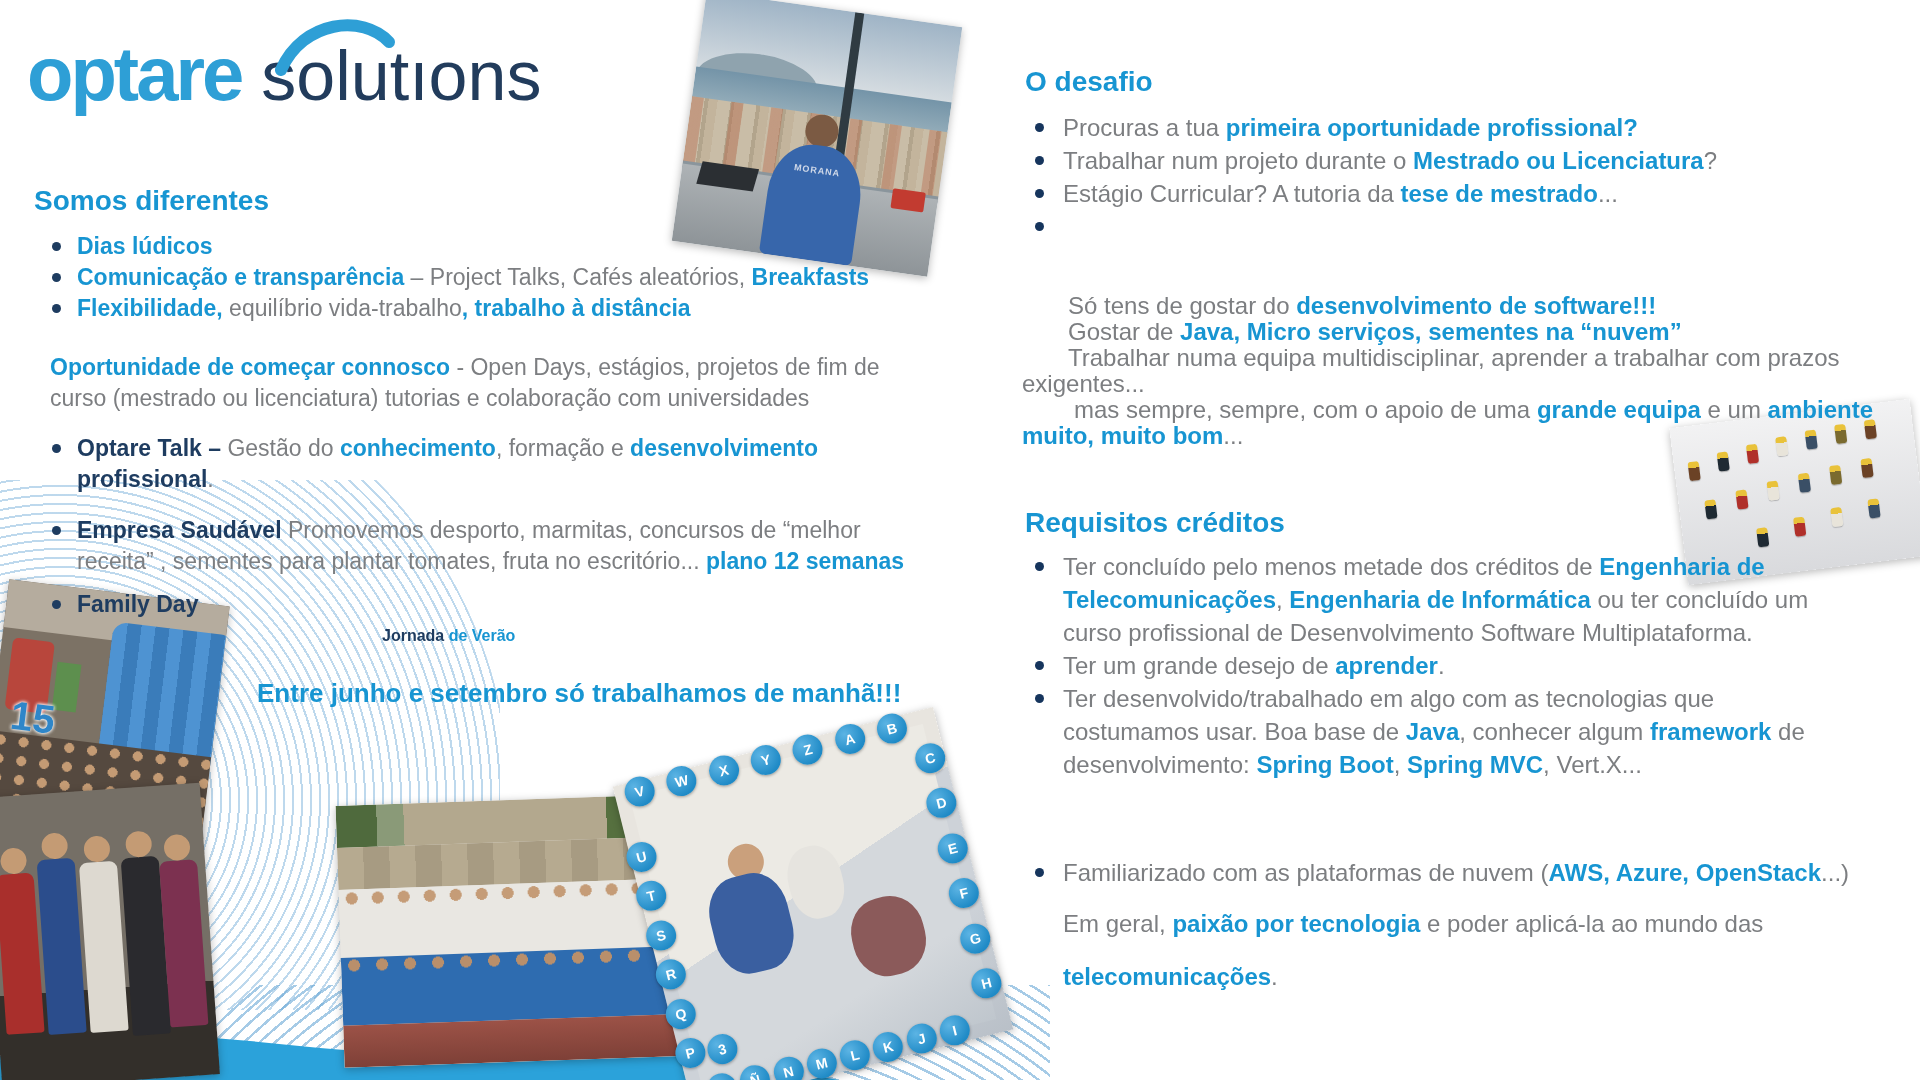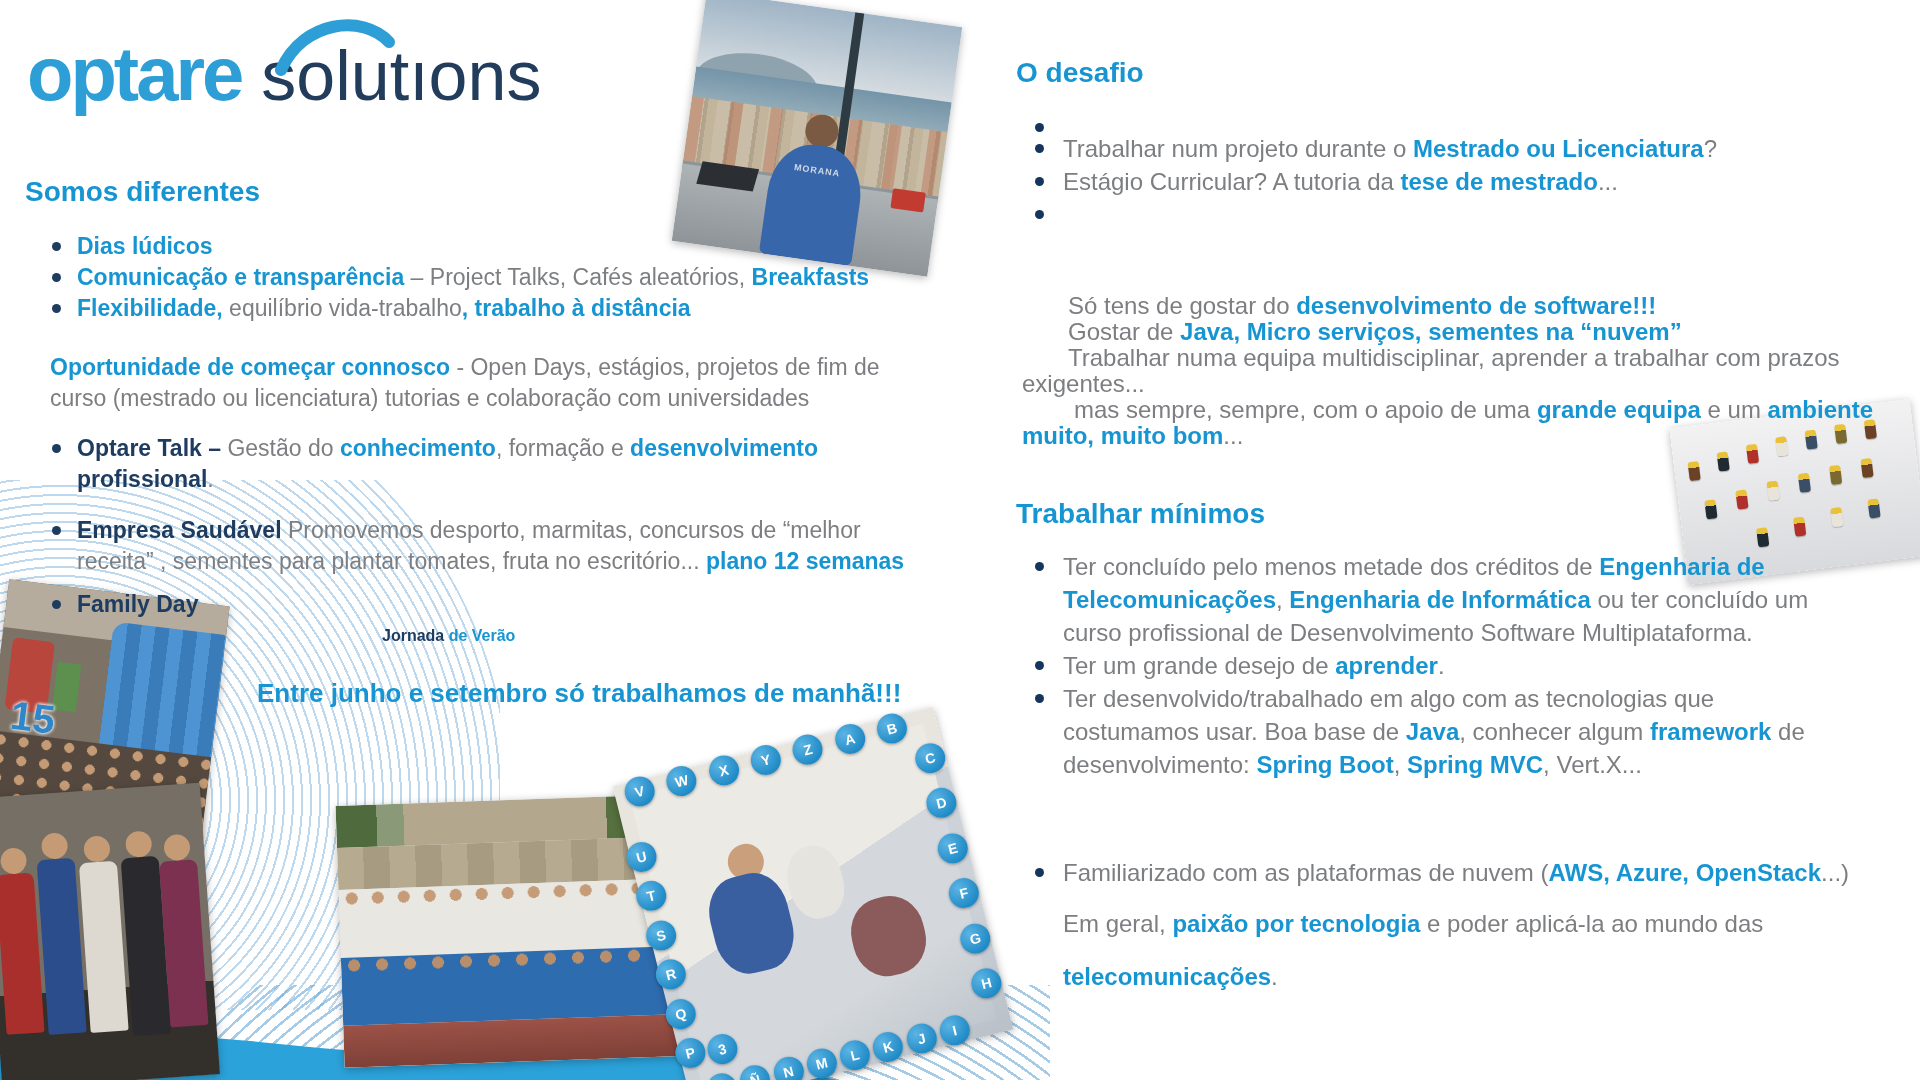--- a/index.html
+++ b/index.html
@@ -23,21 +23,21 @@
 
   
   .seg-b{color:#1795d2;font-weight:700;}
   .seg-n{color:#1e3c60;font-weight:700;}
   .seg-g{color:#7c7e81;font-weight:400;}
   .tline{white-space:nowrap;}
   .ind-0{padding-left:0;}
   .ind-1{padding-left:46px;}
   .ind-2{padding-left:52px;}
 
-  .heading{position:absolute;z-index:2;font-size:28px;font-weight:700;color:#1795d2;margin:0;}
+  .heading{position:absolute;z-index:2;font-size:28px;font-weight:700;color:#1795d2;margin:9px;}
   .h-left{left:25px;top:176px;}
   .h-challenge{left:1016px;top:57px;}
   .h-req{left:1016px;top:498px;}
 
   .list{position:absolute;z-index:2;}
   .bli{display:flex;align-items:flex-start;}
   .dot{flex:0 0 9px;height:9px;border-radius:50%;background:#1e3c60;}
   .list-left{left:50px;top:231px;width:890px;font-size:23px;}
   .list-left .btext{line-height:31px;}
   .list-left .dot{margin:11px 16px 0 2px;}
@@ -201,20 +201,23 @@
         </div>
       </div>
     </div>
   <div class="jornada"><span class="seg-n">Jornada </span><span class="seg-b">de Verão</span></div>
   <div class="summer"><span class="seg-b">Entre junho e setembro só trabalhamos de manhã!!!</span></div>
 
   <h1 class="heading h-challenge">O desafio</h1>
   <div class="list list-challenge">
       <div class="bli">
         <span class="dot"></span>
+        <div class="btext">
+          <div class="tline ind-0"><span class="seg-g">Procuras a tua </span><span class="seg-b">primeira oportunidade profissional?</span></div>
+        </div>
       </div>
       <div class="bli">
         <span class="dot"></span>
         <div class="btext">
           <div class="tline ind-0"><span class="seg-g">Trabalhar num projeto durante o </span><span class="seg-b">Mestrado ou Licenciatura</span><span class="seg-g">?</span></div>
         </div>
       </div>
       <div class="bli">
         <span class="dot"></span>
         <div class="btext">
@@ -226,21 +229,21 @@
       </div>
     </div>
   <div class="para">
       <div class="tline ind-1"><span class="seg-g">Só tens de gostar do </span><span class="seg-b">desenvolvimento de software!!!</span></div>
       <div class="tline ind-1"><span class="seg-g">Gostar de </span><span class="seg-b">Java, Micro serviços, sementes na “nuvem”</span></div>
       <div class="tline ind-1"><span class="seg-g">Trabalhar numa equipa multidisciplinar, aprender a trabalhar com prazos</span></div>
       <div class="tline ind-0"><span class="seg-g">exigentes...</span></div>
       <div class="tline ind-2"><span class="seg-g">mas sempre, sempre, com o apoio de uma </span><span class="seg-b">grande equipa</span><span class="seg-g"> e um </span><span class="seg-b">ambiente</span></div>
       <div class="tline ind-0"><span class="seg-b">muito, muito bom</span><span class="seg-g">...</span></div>
     </div>
-  <h1 class="heading h-req">Trabalhar mínimos</h1>
+  <h1 class="heading h-req">Requisitos créditos</h1>
   <div class="list list-req">
       <div class="bli">
         <span class="dot"></span>
         <div class="btext">
           <div class="tline ind-0"><span class="seg-g">Ter concluído pelo menos metade dos créditos de </span><span class="seg-b">Engenharia de</span></div>
           <div class="tline ind-0"><span class="seg-b">Telecomunicações</span><span class="seg-g">, </span><span class="seg-b">Engenharia de Informática</span><span class="seg-g"> ou ter concluído um</span></div>
           <div class="tline ind-0"><span class="seg-g">curso profissional de Desenvolvimento Software Multiplataforma.</span></div>
         </div>
       </div>
       <div class="bli">

